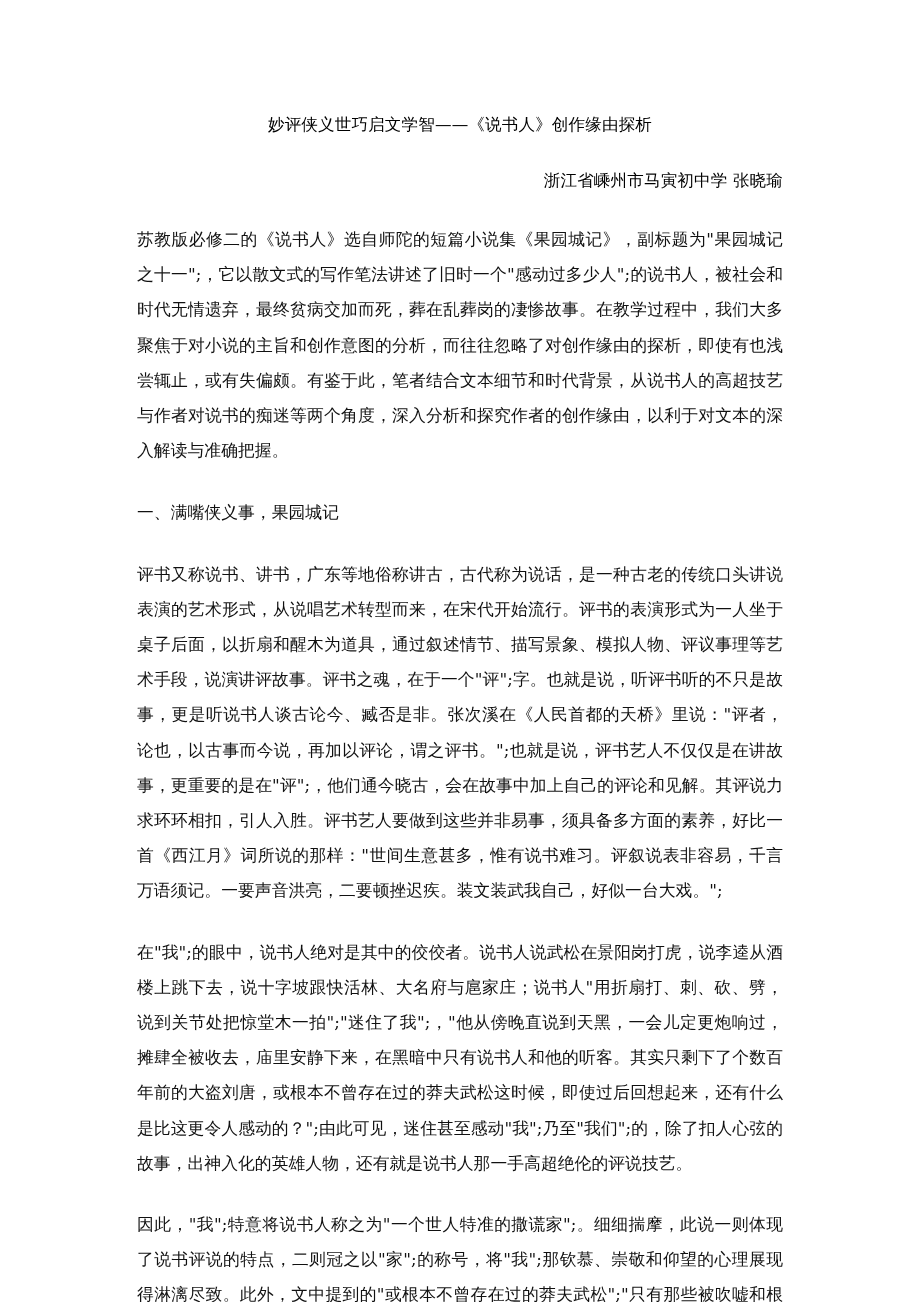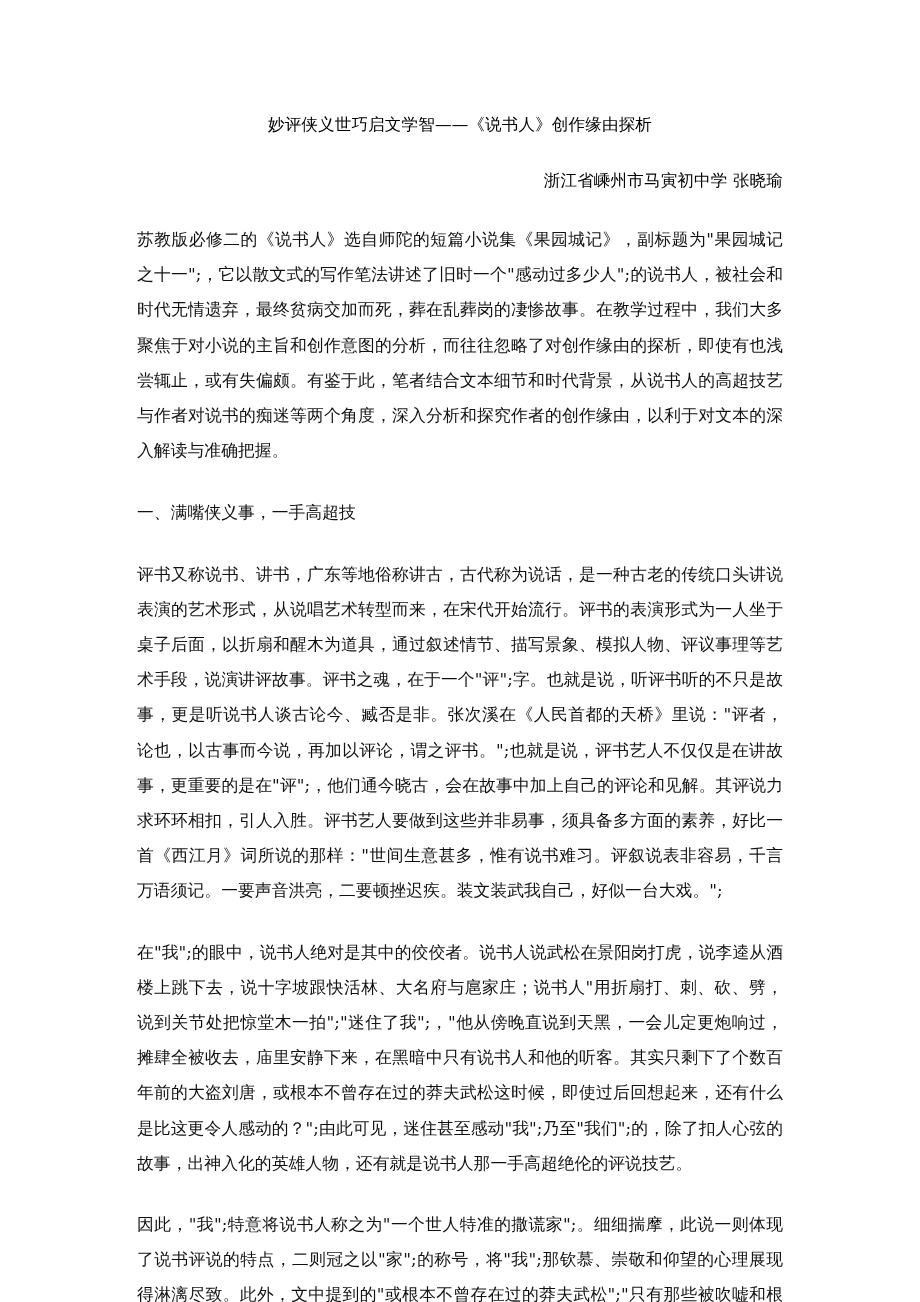--- a/index.html
+++ b/index.html
@@ -76,21 +76,21 @@
 
 <div class="page">
   <div class="content">
 
     <h1 class="doc-title">妙评侠义世巧启文学智——《说书人》创作缘由探析</h1>
 
     <p class="byline">浙江省嵊州市马寅初中学 张晓瑜</p>
 
     <p class="para first-body">苏教版必修二的《说书人》选自师陀的短篇小说集《果园城记》，副标题为"果园城记之十一";，它以散文式的写作笔法讲述了旧时一个"感动过多少人";的说书人，被社会和时代无情遗弃，最终贫病交加而死，葬在乱葬岗的凄惨故事。在教学过程中，我们大多聚焦于对小说的主旨和创作意图的分析，而往往忽略了对创作缘由的探析，即使有也浅尝辄止，或有失偏颇。有鉴于此，笔者结合文本细节和时代背景，从说书人的高超技艺与作者对说书的痴迷等两个角度，深入分析和探究作者的创作缘由，以利于对文本的深入解读与准确把握。</p>
 
-    <h2 class="section-heading">一、满嘴侠义事，一手高超技</h2>
+    <h2 class="section-heading">一、满嘴侠义事，果园城记</h2>
 
     <p class="para">评书又称说书、讲书，广东等地俗称讲古，古代称为说话，是一种古老的传统口头讲说表演的艺术形式，从说唱艺术转型而来，在宋代开始流行。评书的表演形式为一人坐于桌子后面，以折扇和醒木为道具，通过叙述情节、描写景象、模拟人物、评议事理等艺术手段，说演讲评故事。评书之魂，在于一个"评";字。也就是说，听评书听的不只是故事，更是听说书人谈古论今、臧否是非。张次溪在《人民首都的天桥》里说："评者，论也，以古事而今说，再加以评论，谓之评书。";也就是说，评书艺人不仅仅是在讲故事，更重要的是在"评";，他们通今晓古，会在故事中加上自己的评论和见解。其评说力求环环相扣，引人入胜。评书艺人要做到这些并非易事，须具备多方面的素养，好比一首《西江月》词所说的那样："世间生意甚多，惟有说书难习。评叙说表非容易，千言万语须记。一要声音洪亮，二要顿挫迟疾。装文装武我自己，好似一台大戏。";</p>
 
     <p class="para">在"我";的眼中，说书人绝对是其中的佼佼者。说书人说武松在景阳岗打虎，说李逵从酒楼上跳下去，说十字坡跟快活林、大名府与扈家庄；说书人"用折扇打、刺、砍、劈，说到关节处把惊堂木一拍";"迷住了我";，"他从傍晚直说到天黑，一会儿定更炮响过，摊肆全被收去，庙里安静下来，在黑暗中只有说书人和他的听客。其实只剩下了个数百年前的大盗刘唐，或根本不曾存在过的莽夫武松这时候，即使过后回想起来，还有什么是比这更令人感动的？";由此可见，迷住甚至感动"我";乃至"我们";的，除了扣人心弦的故事，出神入化的英雄人物，还有就是说书人那一手高超绝伦的评说技艺。</p>
 
     <p class="para">因此，"我";特意将说书人称之为"一个世人特准的撒谎家";。细细揣摩，此说一则体现了说书评说的特点，二则冠之以"家";的称号，将"我";那钦慕、崇敬和仰望的心理展现得淋漓尽致。此外，文中提到的"或根本不曾存在过的莽夫武松";"只有那些被吹嘘和根本不曾存在过的人物";"你另外创造一个世人永不可企及的，一个侠义勇敢的天地吗？";等，在突出说书人高超演技的同时，也都体现了说书评说的特点满嘴侠义事。</p>
 
   </div>
 </div>
 

